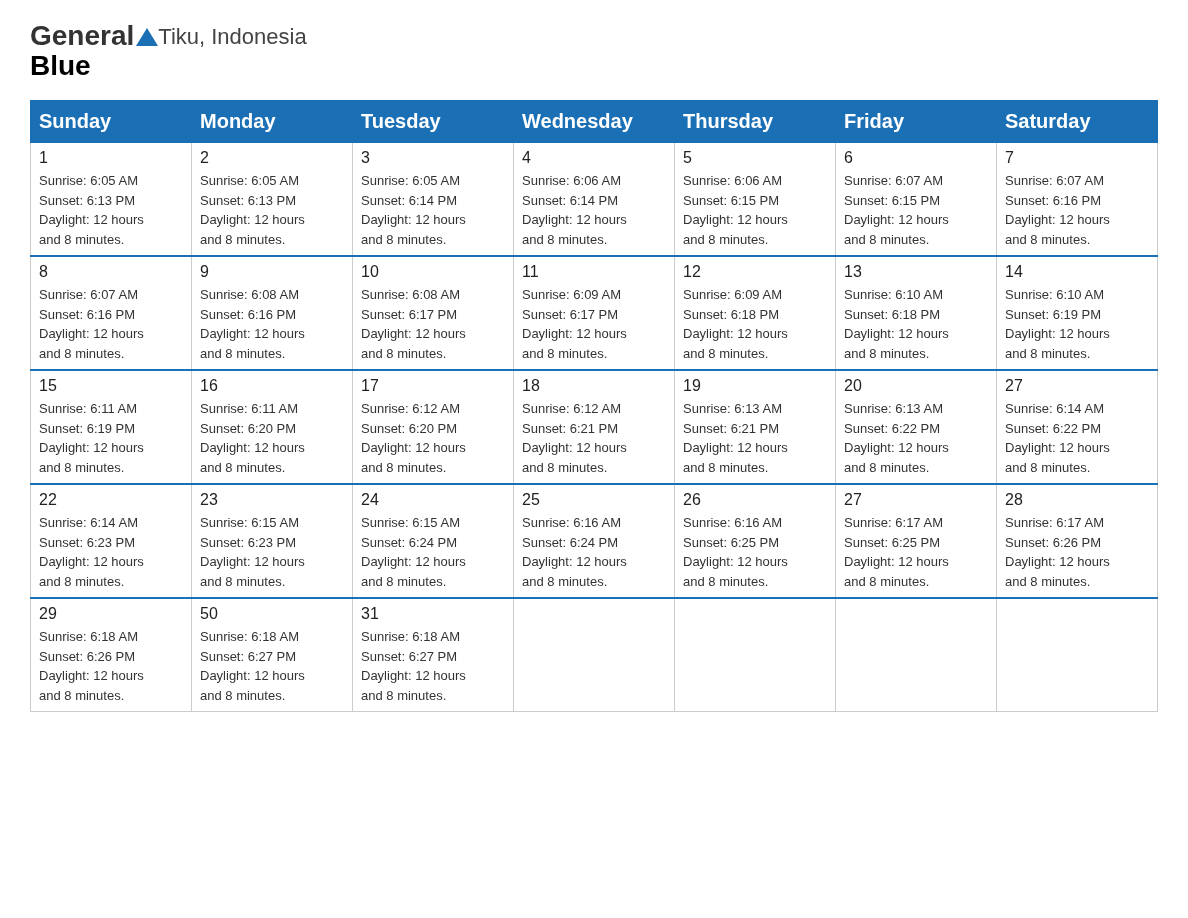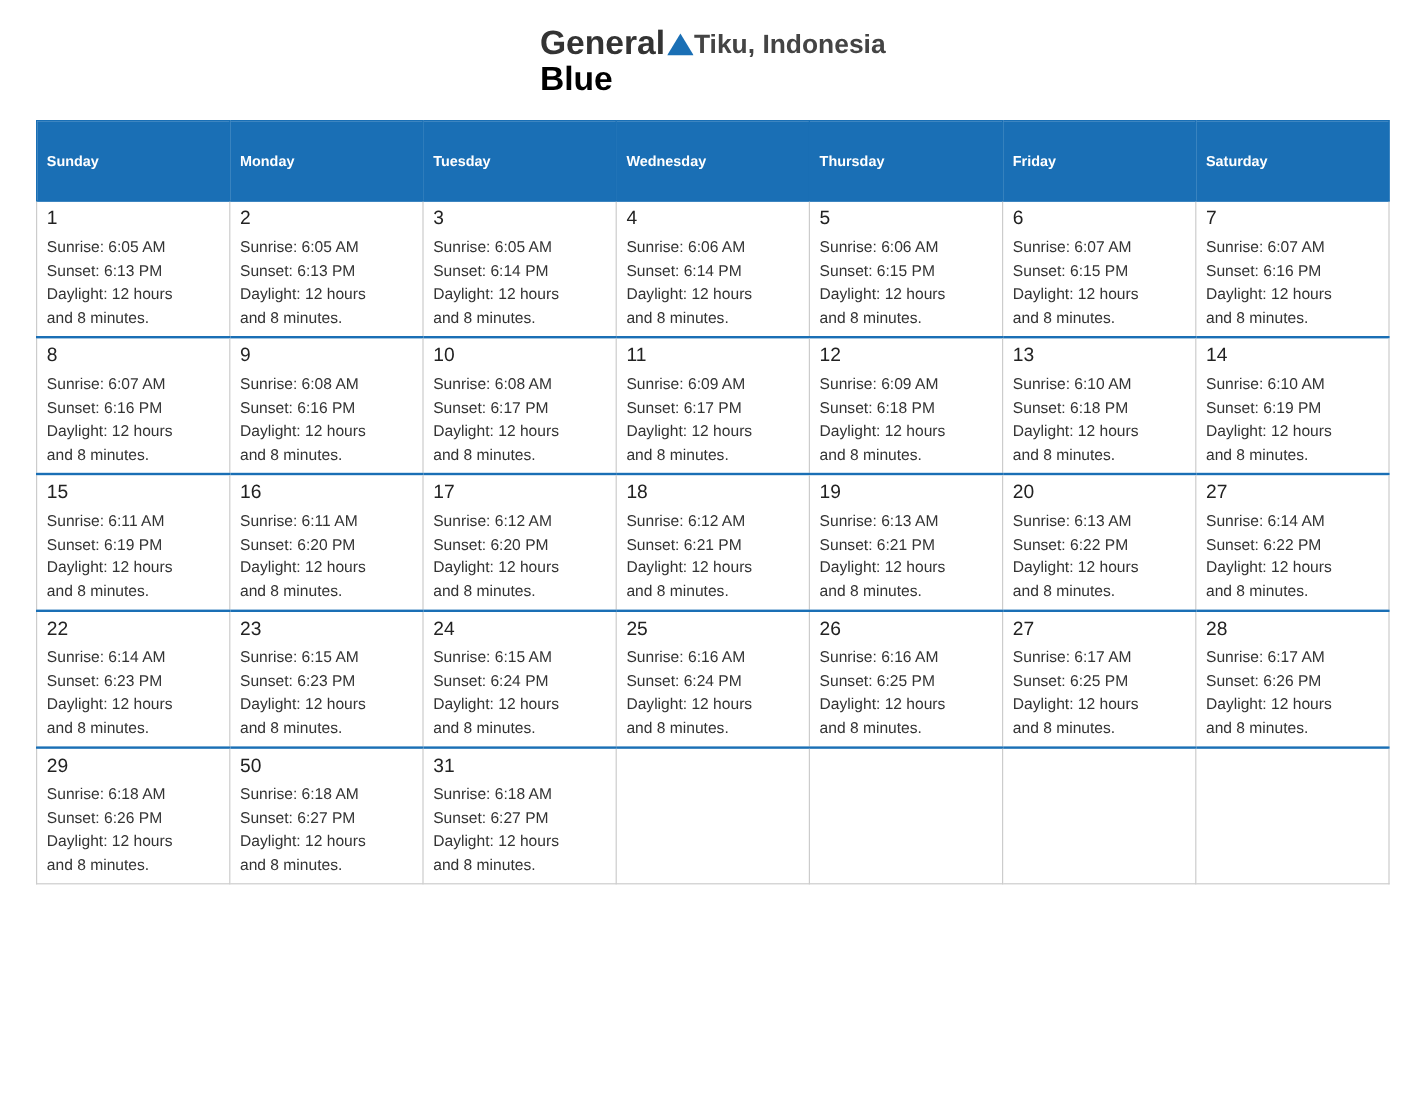--- a/index.html
+++ b/index.html
@@ -5,21 +5,21 @@
     * { margin: 0; padding: 0; box-sizing: border-box; }
     body {
       font-family: Arial, sans-serif;
       background: #fff;
       width: 1188px;
       min-height: 918px;
       padding: 20px 30px;
     }
     .header {
       display: flex;
-      justify-content: center;
+      justify-content: flex-start;
       align-items: flex-start;
       margin-bottom: 20px;
     }
     .logo {
       display: flex;
       align-items: center;
     }
     .logo-text-general {
       font-size: 28px;
       font-weight: bold;
@@ -45,33 +45,32 @@
     .month-title {
       font-size: 52px;
       font-weight: normal;
       color: #222;
       line-height: 1.1;
     }
     .location {
       font-size: 22px;
       color: #444;
       margin-top: 4px;
-      font-weight: bold;
     }
     .calendar-table {
       width: 100%;
       border-collapse: collapse;
       table-layout: fixed;
     }
     .calendar-table th {
       background-color: #1a6fb5;
       color: #fff;
-      font-size: 12px;
+      font-size: 20px;
       font-weight: bold;
-      padding: 26px 8px;
+      padding: 9px 8px;
       text-align: left;
       border: 1px solid #1a6fb5;
     }
     .calendar-table td {
       vertical-align: top;
       border: 1px solid #ccc;
       padding: 6px 8px;
       font-size: 13px;
       color: #333;
       height: 110px;

